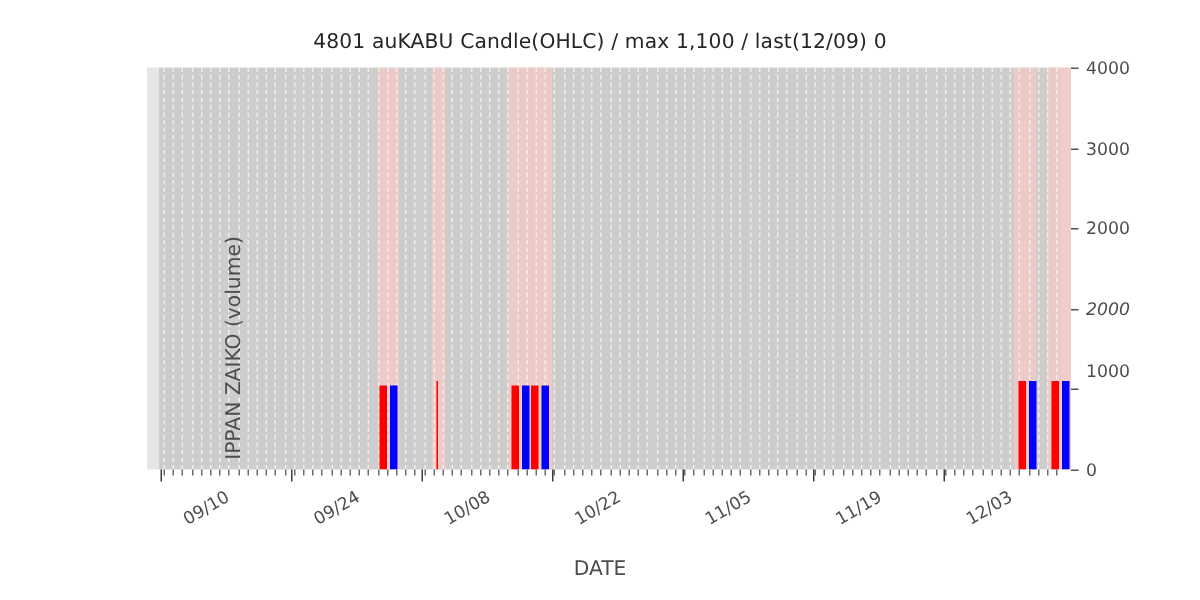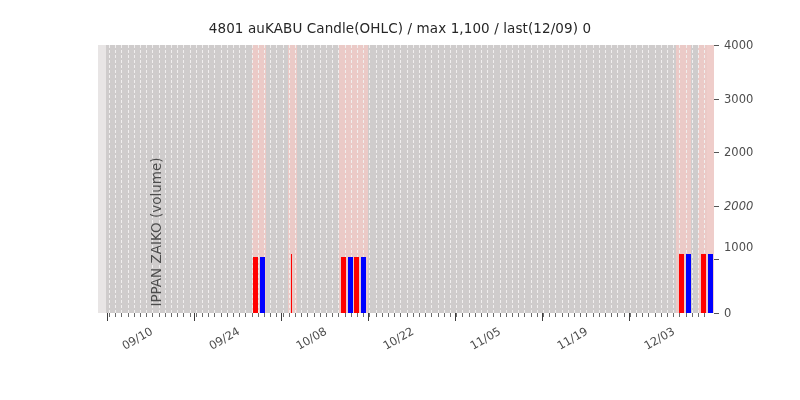--- a/index.html
+++ b/index.html
@@ -394,14 +394,15 @@
       <div class="xtick-major" style="left: 368px;"></div>
       <div class="xlabel" style="left: 376px;">10/22</div>
       <div class="xtick-major" style="left: 455px;"></div>
       <div class="xlabel" style="left: 463px;">11/05</div>
       <div class="xtick-major" style="left: 542px;"></div>
       <div class="xlabel" style="left: 550px;">11/19</div>
       <div class="xtick-major" style="left: 629px;"></div>
       <div class="xlabel" style="left: 637px;">12/03</div>
     </div>
 
+  <div id="x-axis-title">DATE</div>
 
 </div>
 
 </body></html>

